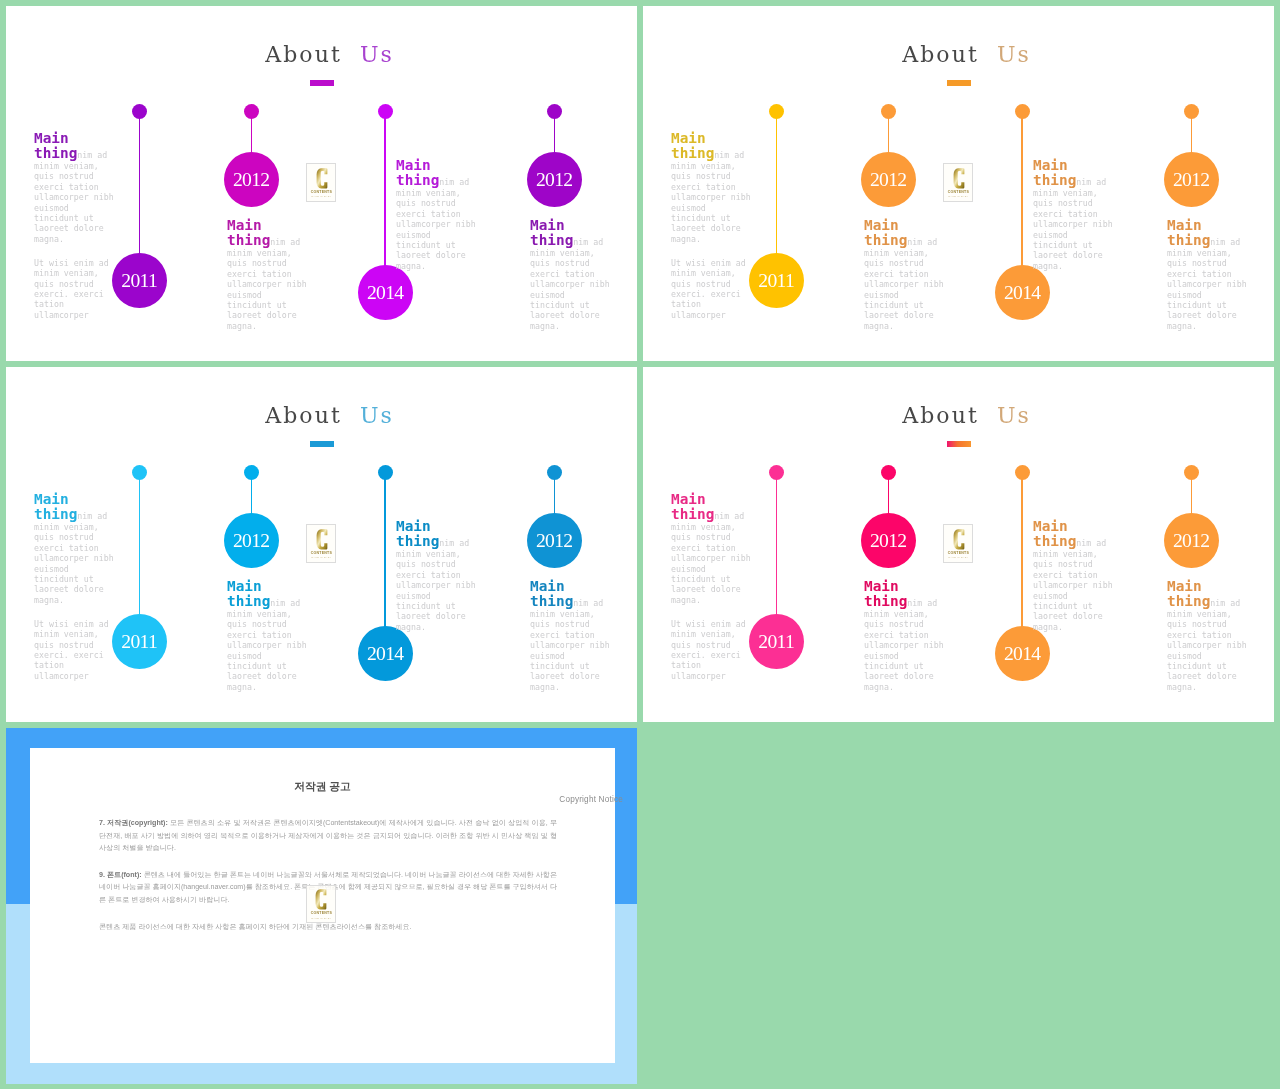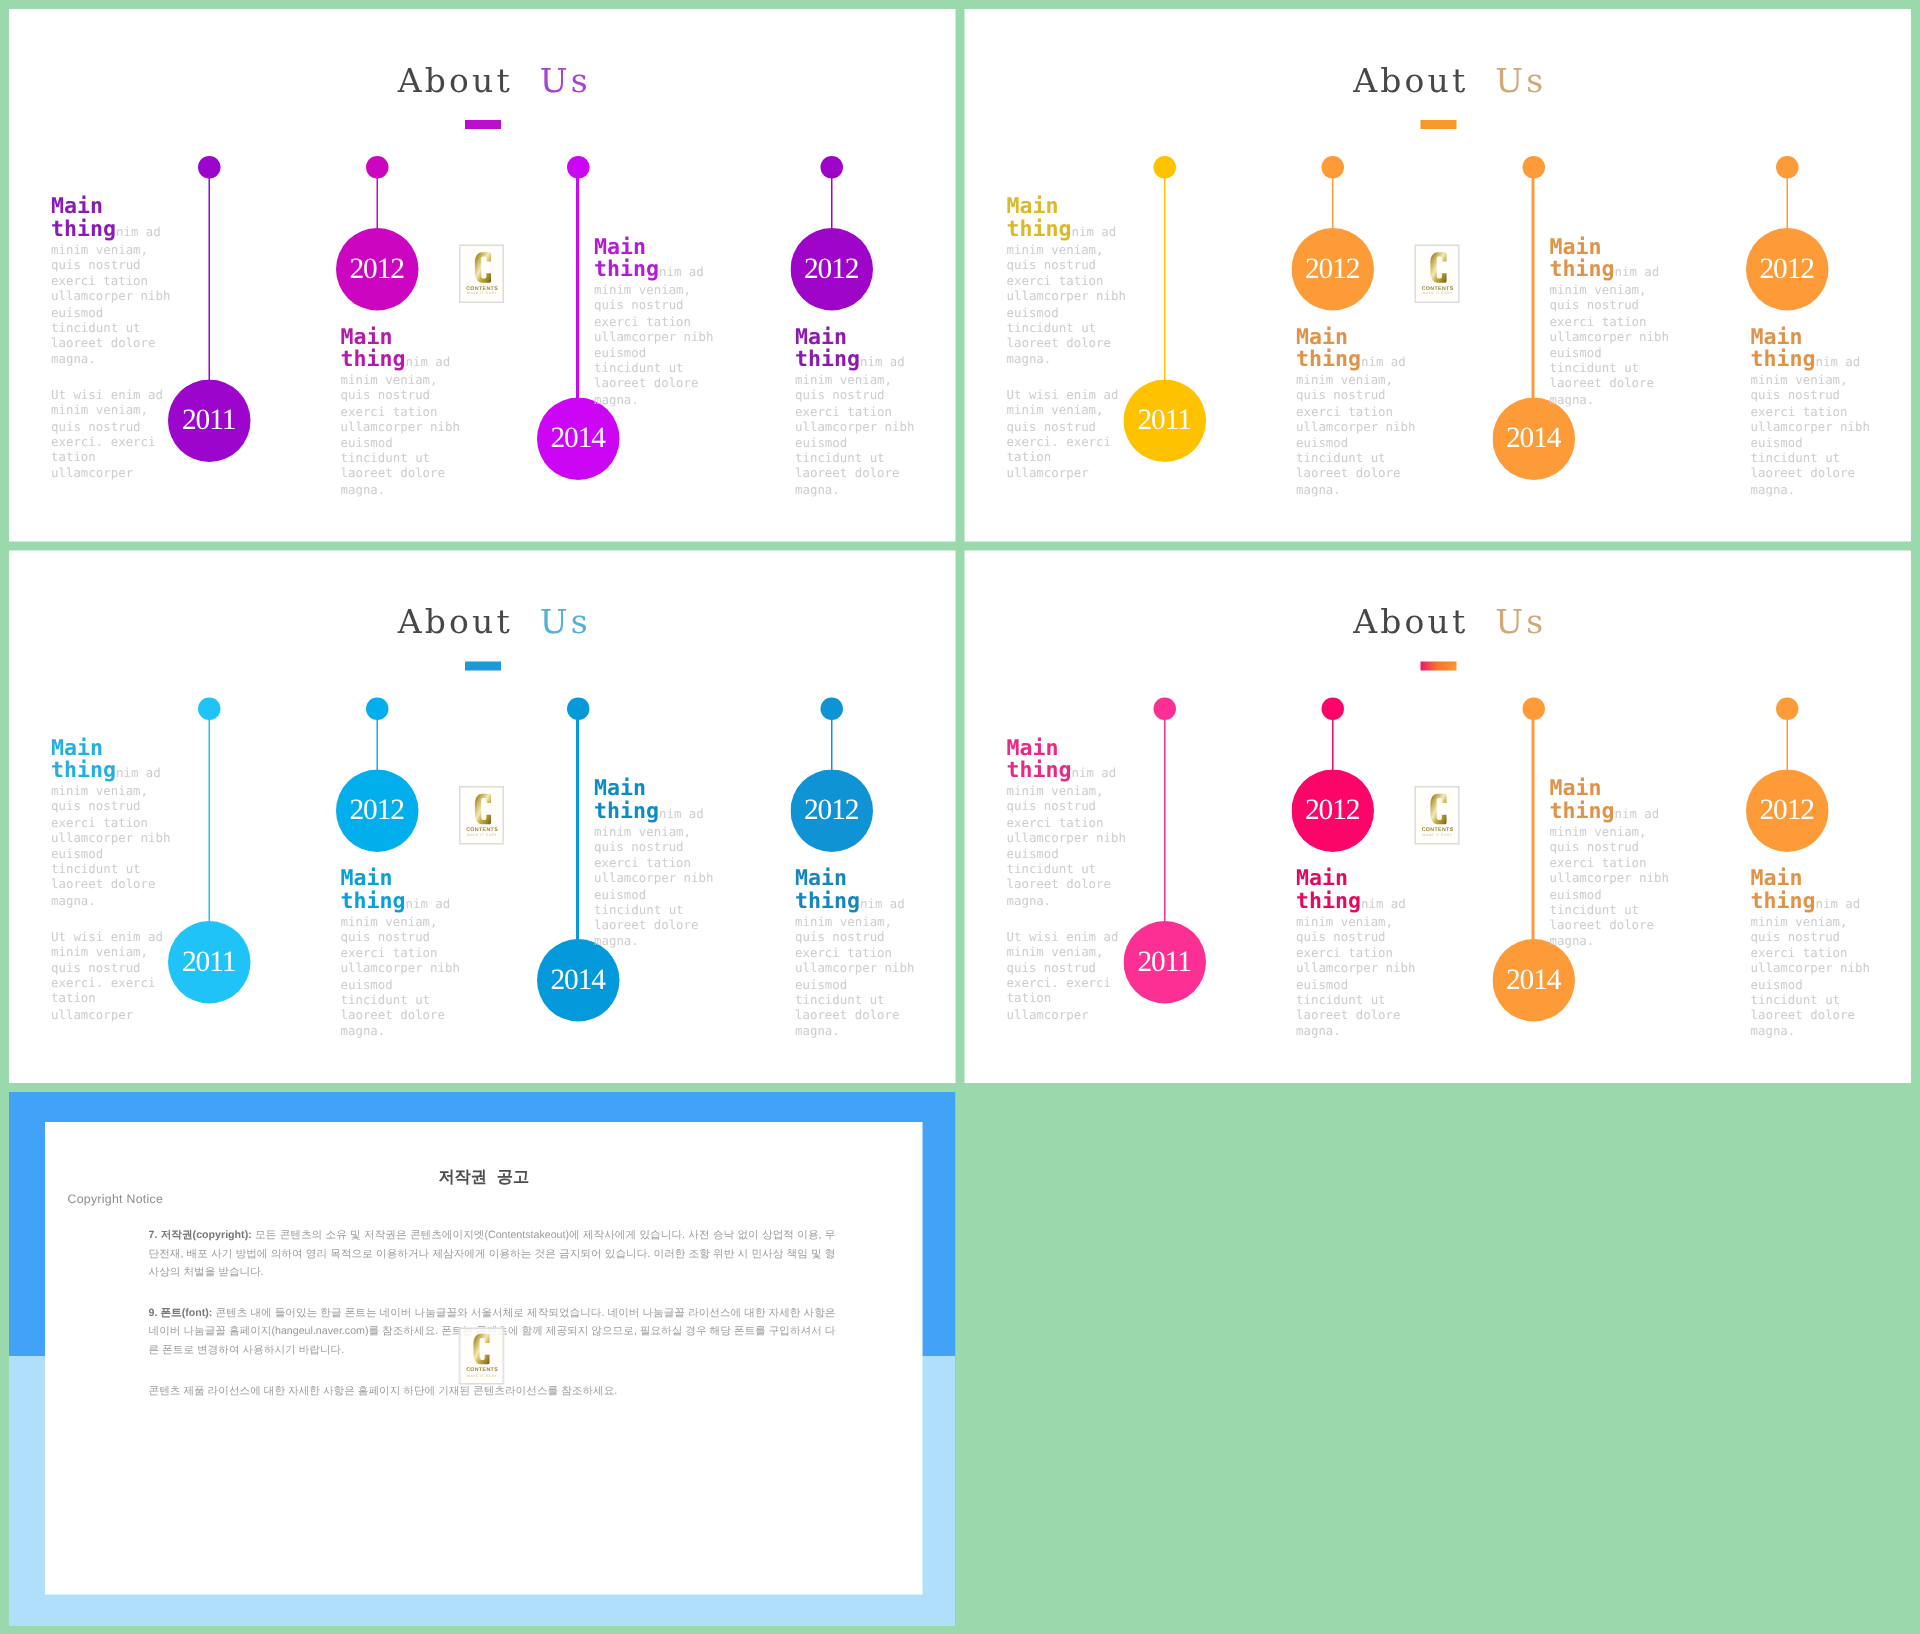--- a/index.html
+++ b/index.html
@@ -40,25 +40,25 @@
   .logo .tg{will-change:transform;position:absolute;left:0;top:31.2px;width:100%;text-align:center;
             font-family:"Liberation Sans",sans-serif;font-size:2.3px;line-height:3px;
             letter-spacing:.35px;color:#c9b888;}
 
   
   .cn-frame{position:absolute;left:0;top:0;width:631px;height:356px;background:#42a2f8;}
   .cn-fade{position:absolute;left:0;top:176px;width:631px;height:180px;
            background:#b0dffb;}
   .cn-page{position:absolute;left:24px;top:20px;width:585px;height:315px;background:#fff;}
   .cn-h1{will-change:transform;position:absolute;left:0;top:31.6px;width:585px;text-align:center;
-         font-family:Liberation Mono, monospace;font-weight:bold;font-size:10.8px;
+         font-family:Liberation Serif, serif;font-weight:bold;font-size:10.8px;
          color:#4f4f4f;letter-spacing:0px;line-height:12px;}
-  .cn-h2{will-change:transform;position:absolute;left:0;top:47.4px;width:593px;text-align:left;
+  .cn-h2{will-change:transform;position:absolute;left:0;top:47.4px;width:593px;text-align:right;
          font-family:"Liberation Sans",sans-serif;font-size:8.2px;color:#8c8c8c;
-         letter-spacing:0.2px;line-height:9px;margin-left:15px;}
+         letter-spacing:0.2px;line-height:9px;}
   .cn-body{will-change:transform;position:absolute;left:69.2px;top:69px;width:458px;
            font-family:"Liberation Sans",sans-serif;font-size:7.1px;line-height:12.6px;
            color:#9a9a9a;text-align:justify;}
   .cn-body p{margin:0 0 14px 0;}
   .cn-body b.lead{color:#787878;font-weight:bold;}
   .cn-body b.lead::after{content:" ";}
   
 </style>
 </head>
 <body style="background: rgb(153, 217, 172);">

